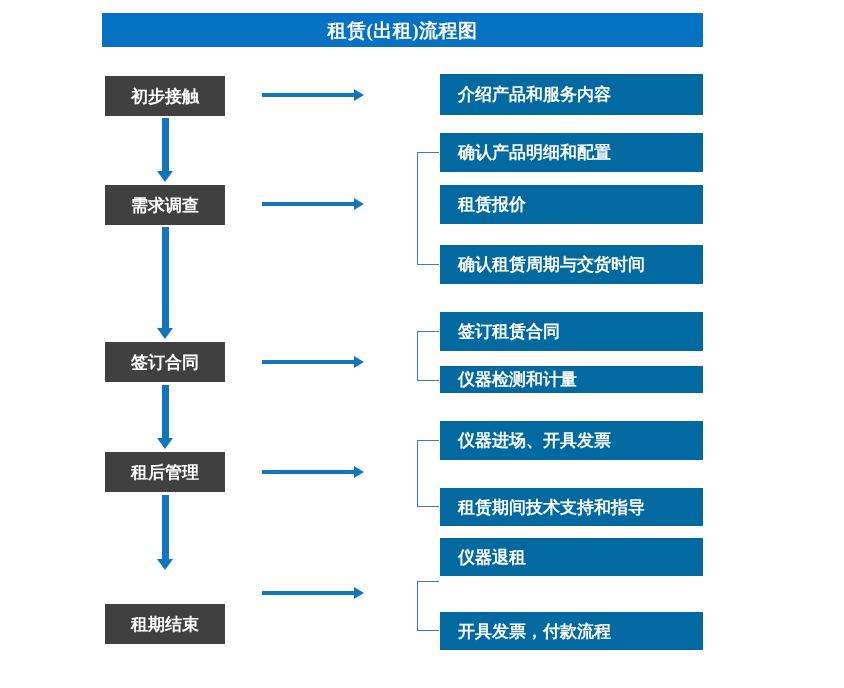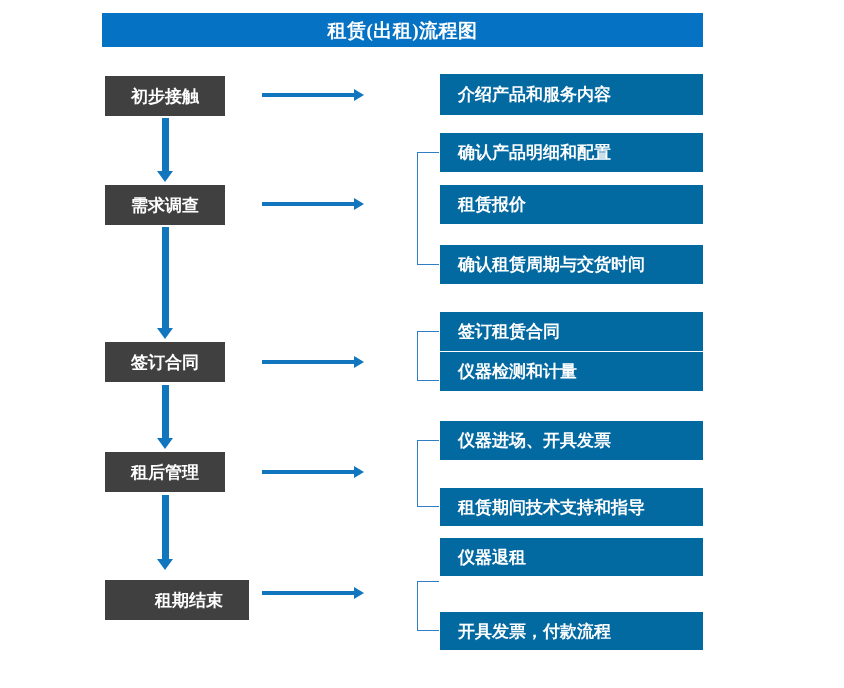--- a/index.html
+++ b/index.html
@@ -130,21 +130,21 @@
   <div class="title-bar">租赁(出租)流程图</div>
 
   <div class="stage-box" style="top:76px;">初步接触</div>
 
   <div class="stage-box" style="top:185px;">需求调查</div>
 
   <div class="stage-box" style="top:342px;">签订合同</div>
 
   <div class="stage-box" style="top:452px;">租后管理</div>
 
-  <div class="stage-box" style="top:580px;padding-left:24px;">租期结束</div>
+  <div class="stage-box" style="top:604px;">租期结束</div>
 
   <div class="v-arrow" style="left:157px; top:118px; height:64px;">
     <div class="shaft" style="height:53px;"></div>
     <div class="head" style="top:53px;"></div>
   </div>
 
   <div class="v-arrow" style="left:157px; top:227px; height:112px;">
     <div class="shaft" style="height:101px;"></div>
     <div class="head" style="top:101px;"></div>
   </div>
@@ -195,21 +195,21 @@
   <div class="detail-box" style="top:74px; height:41px;">介绍产品和服务内容</div>
 
   <div class="detail-box" style="top:133px; height:39px;">确认产品明细和配置</div>
 
   <div class="detail-box" style="top:185px; height:39px;">租赁报价</div>
 
   <div class="detail-box" style="top:245px; height:39px;">确认租赁周期与交货时间</div>
 
   <div class="detail-box" style="top:312px; height:39px;">签订租赁合同</div>
 
-  <div class="detail-box" style="top:352px; height:39px;">仪器检测和计量</div>
+  <div class="detail-box" style="top:366px; height:27px;">仪器检测和计量</div>
 
   <div class="detail-box" style="top:421px; height:39px;">仪器进场、开具发票</div>
 
   <div class="detail-box" style="top:488px; height:38px;">租赁期间技术支持和指导</div>
 
   <div class="detail-box" style="top:538px; height:38px;">仪器退租</div>
 
   <div class="detail-box" style="top:612px; height:38px;">开具发票，付款流程</div>
 
 </div>

